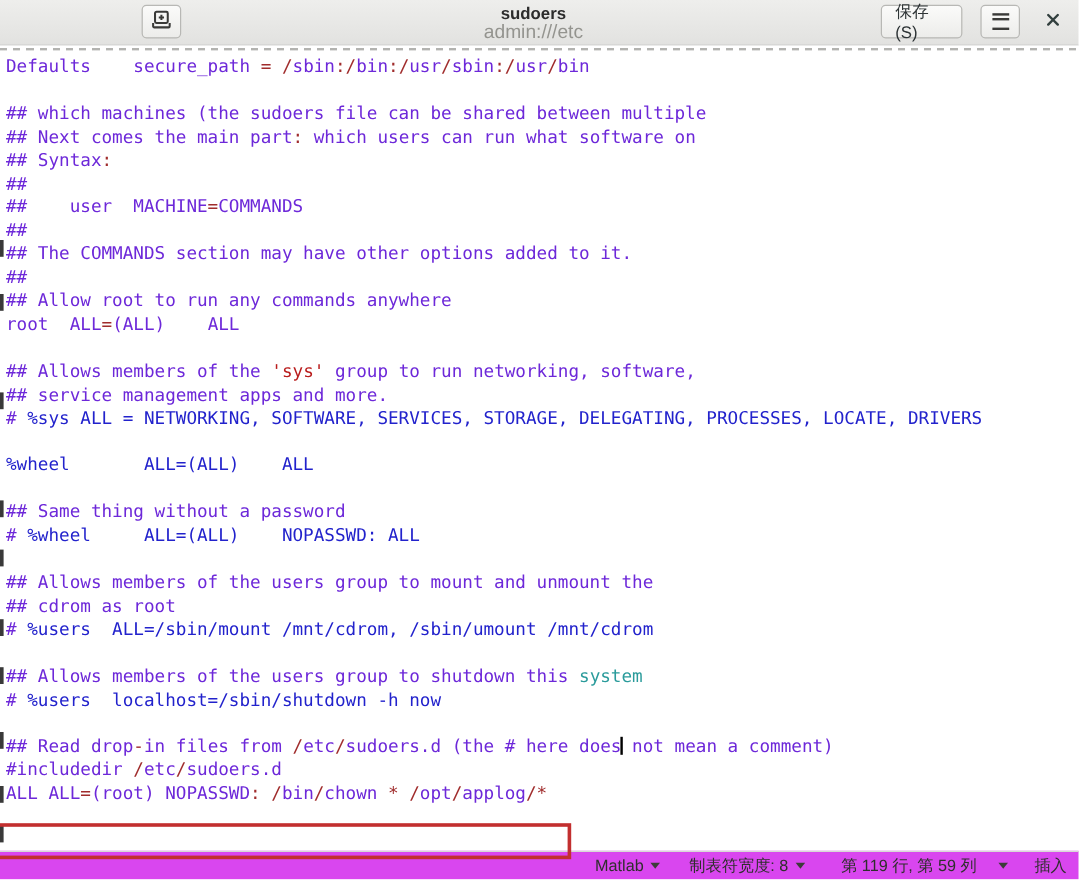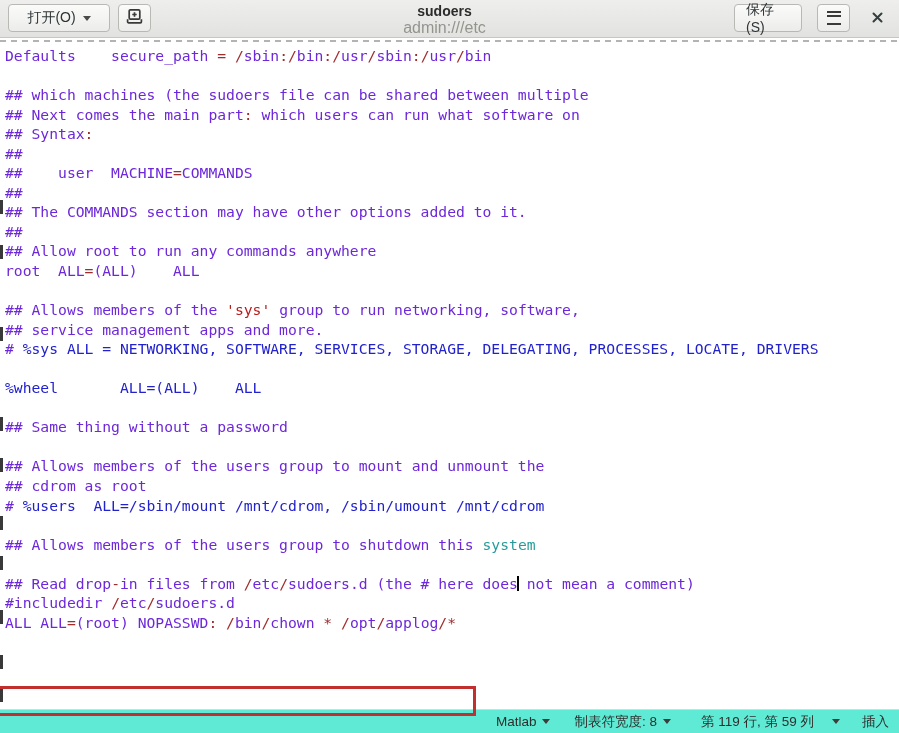--- a/index.html
+++ b/index.html
@@ -36,42 +36,38 @@
   .c-op{color:#a02c2c;}
   .c-ident{color:#2222cc;}
   .c-string{color:#b91c1c;}
   .c-keyword{color:#2a9b9b;}
   .caret{display:inline-block;width:2px;height:15px;background:#000;vertical-align:-2px;margin:0 -1px;}
   .edge-tick{position:absolute;left:0;width:3px;height:14px;background:#161616;opacity:.85;}
   
   .anno-box{position:absolute;left:-3px;top:686px;width:479px;height:30px;
     border:3px solid #c22f2f;z-index:6;pointer-events:none;box-sizing:border-box;}
   
-  .statusbar{position:absolute;left:0;right:0;bottom:0;height:23px;background:#5eead4;
+  .statusbar{position:absolute;left:0;right:0;bottom:0;height:23px;background:#d946ef;
     border-top:1px solid #d8d8d5;display:flex;align-items:center;justify-content:flex-end;
     font-size:13.5px;color:#2f2f2d;z-index:4;}
   .sb-item{display:flex;align-items:center;gap:6px;white-space:nowrap;}
   .sb-arrow{width:0;height:0;border-left:4px solid transparent;border-right:4px solid transparent;
     border-top:5px solid #3c3c3a;display:inline-block;}
   .sb-lang{margin-right:24px;}
   .sb-tab{margin-right:30px;}
   .sb-pos{margin-right:18px;}
   .sb-posarrow{margin-right:22px;}
   .sb-mode{margin-right:10px;}
 </style>
 </head>
 <body>
 
 <div class="window">
 
   <div class="headerbar">
-    <div class="btn btn-open">
-      <span>打开(O)</span>
-      <span class="arrow-down"></span>
-    </div>
     <div class="btn btn-newtab">
       <span>
         <svg width="17" height="17" viewBox="0 0 17 17">
           <rect x="3.2" y="1.8" width="10.6" height="9.4" rx="1.2" fill="none" stroke="#3a3a38" stroke-width="1.7"></rect>
           <path d="M8.5 4.3 v4.4 M6.3 6.5 h4.4" stroke="#3a3a38" stroke-width="1.7" fill="none"></path>
           <path d="M1.6 11.2 v2.6 a1 1 0 0 0 1 1 h11.8 a1 1 0 0 0 1-1 v-2.6" fill="none" stroke="#3a3a38" stroke-width="1.7"></path>
         </svg>
       </span>
     </div>
     <div class="titlebox">
@@ -109,26 +105,28 @@
         <div class="line"><span class="c-plain">## Allow root to run any commands anywhere</span></div>
         <div class="line"><span class="c-plain">root  ALL</span><span class="c-op">=</span><span class="c-plain">(ALL)    ALL</span></div>
         <div class="line"> </div>
         <div class="line"><span class="c-plain">## Allows members of the </span><span class="c-string">'sys'</span><span class="c-plain"> group to run networking, software,</span></div>
         <div class="line"><span class="c-plain">## service management apps and more.</span></div>
         <div class="line"><span class="c-plain"># </span><span class="c-ident">%sys ALL = NETWORKING, SOFTWARE, SERVICES, STORAGE, DELEGATING, PROCESSES, LOCATE, DRIVERS</span></div>
         <div class="line"> </div>
         <div class="line"><span class="c-ident">%wheel       ALL=(ALL)    ALL</span></div>
         <div class="line"> </div>
         <div class="line"><span class="c-plain">## Same thing without a password</span></div>
+        <div class="line"><span class="c-plain"># </span><span class="c-ident">%wheel     ALL=(ALL)    NOPASSWD: ALL</span></div>
         <div class="line"> </div>
         <div class="line"><span class="c-plain">## Allows members of the users group to mount and unmount the</span></div>
         <div class="line"><span class="c-plain">## cdrom as root</span></div>
         <div class="line"><span class="c-plain"># </span><span class="c-ident">%users  ALL=/sbin/mount /mnt/cdrom, /sbin/umount /mnt/cdrom</span></div>
         <div class="line"> </div>
         <div class="line"><span class="c-plain">## Allows members of the users group to shutdown this </span><span class="c-keyword">system</span></div>
+        <div class="line"><span class="c-plain"># </span><span class="c-ident">%users  localhost=/sbin/shutdown -h now</span></div>
         <div class="line"> </div>
         <div class="line"><span class="c-plain">## Read drop</span><span class="c-op">-</span><span class="c-plain">in files from </span><span class="c-op">/</span><span class="c-plain">etc</span><span class="c-op">/</span><span class="c-plain">sudoers.d (the # here does</span><span class="caret"></span><span class="c-plain"> not mean a comment)</span></div>
         <div class="line"><span class="c-plain">#includedir </span><span class="c-op">/</span><span class="c-plain">etc</span><span class="c-op">/</span><span class="c-plain">sudoers.d</span></div>
         <div class="line"><span class="c-plain">ALL ALL</span><span class="c-op">=</span><span class="c-plain">(root) NOPASSWD</span><span class="c-op">:</span><span class="c-plain"> </span><span class="c-op">/</span><span class="c-plain">bin</span><span class="c-op">/</span><span class="c-plain">chown </span><span class="c-op">*</span><span class="c-plain"> </span><span class="c-op">/</span><span class="c-plain">opt</span><span class="c-op">/</span><span class="c-plain">applog</span><span class="c-op">/*</span></div>
       </div>
   </div>
 
   <div id="edge-ticks">
       <div class="edge-tick" style="top: 200px;"></div>
       <div class="edge-tick" style="top: 245px;"></div>

